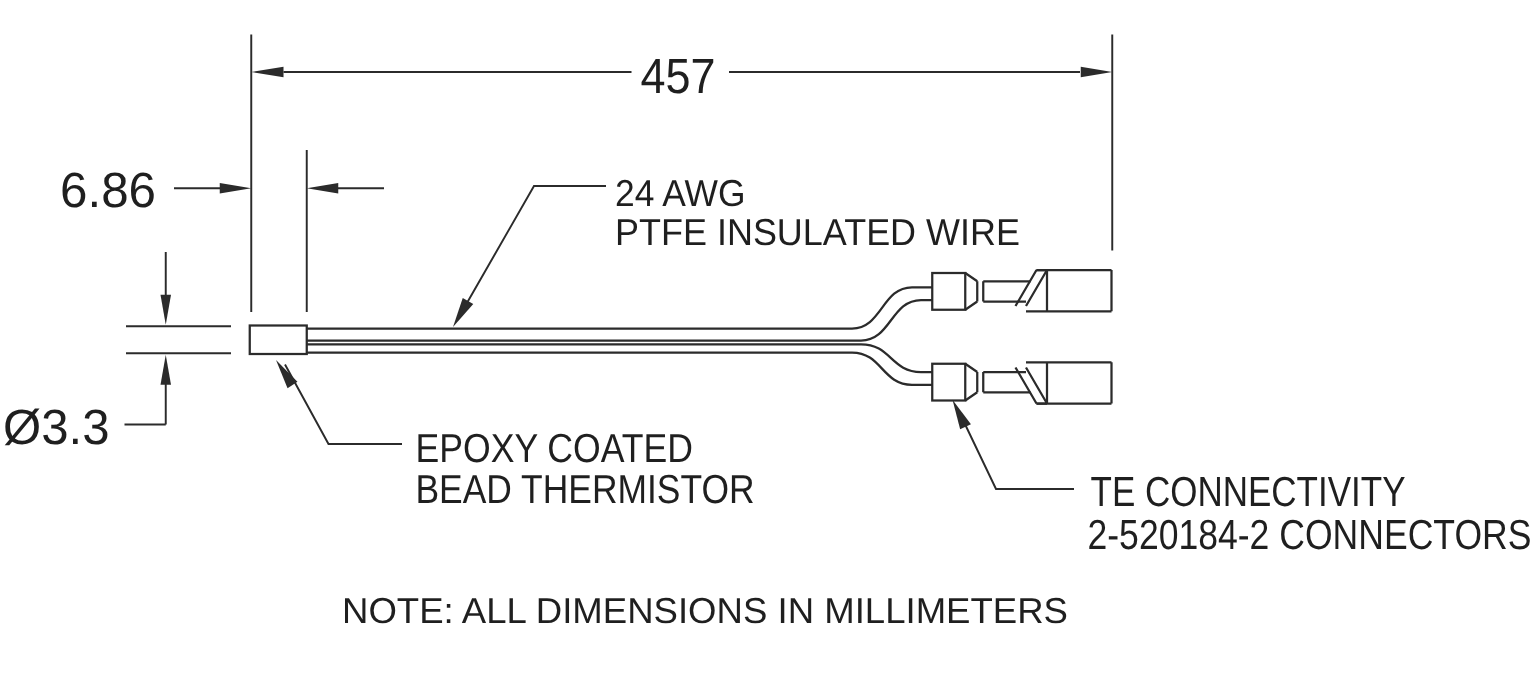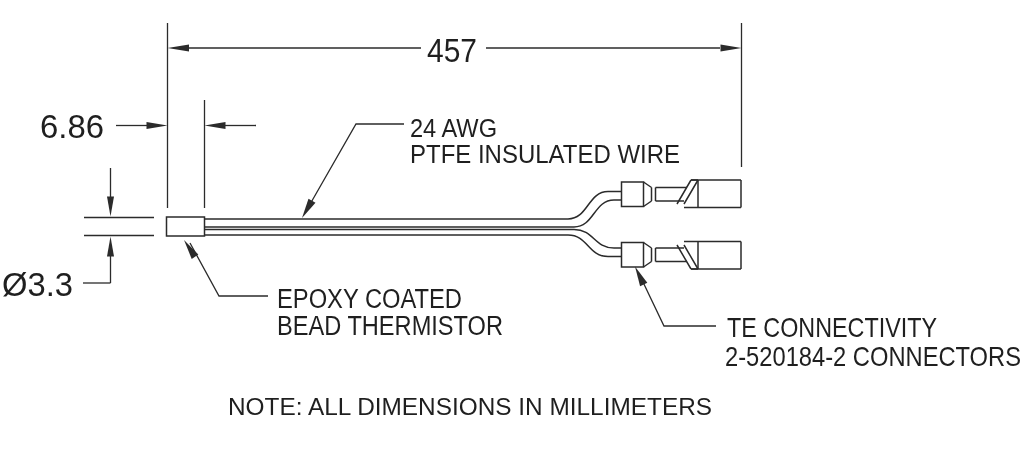--- a/index.html
+++ b/index.html
@@ -1,16 +1,16 @@
 <!DOCTYPE html>
 <html><head>
 <meta charset="utf-8">
 <style>
   html,body{margin:0;padding:0;background:#fff;}
-  .canvas{position:relative;width:1024px;height:450px;background:#ffffff;overflow:hidden;}
+  .canvas{position:relative;width:1024px;height:450px;background:#ffffff;overflow:hidden;border-radius:17px;}
   svg{display:block;}
   svg text{font-family:"Liberation Sans",sans-serif;fill:#1f1f1f;}
   .fs-dim{font-size:33px;}
   .fs-wire{font-size:25px;}
   .fs-lbl{font-size:27px;}
   .fs-te{font-size:28px;}
   .fs-note{font-size:24px;}
   .ln-thin{stroke:#2b2b2b;stroke-width:1.3;fill:none;}
   .arrow{fill:#2b2b2b;stroke:none;}
   .part{stroke:#2b2b2b;stroke-width:1.5;fill:none;}

